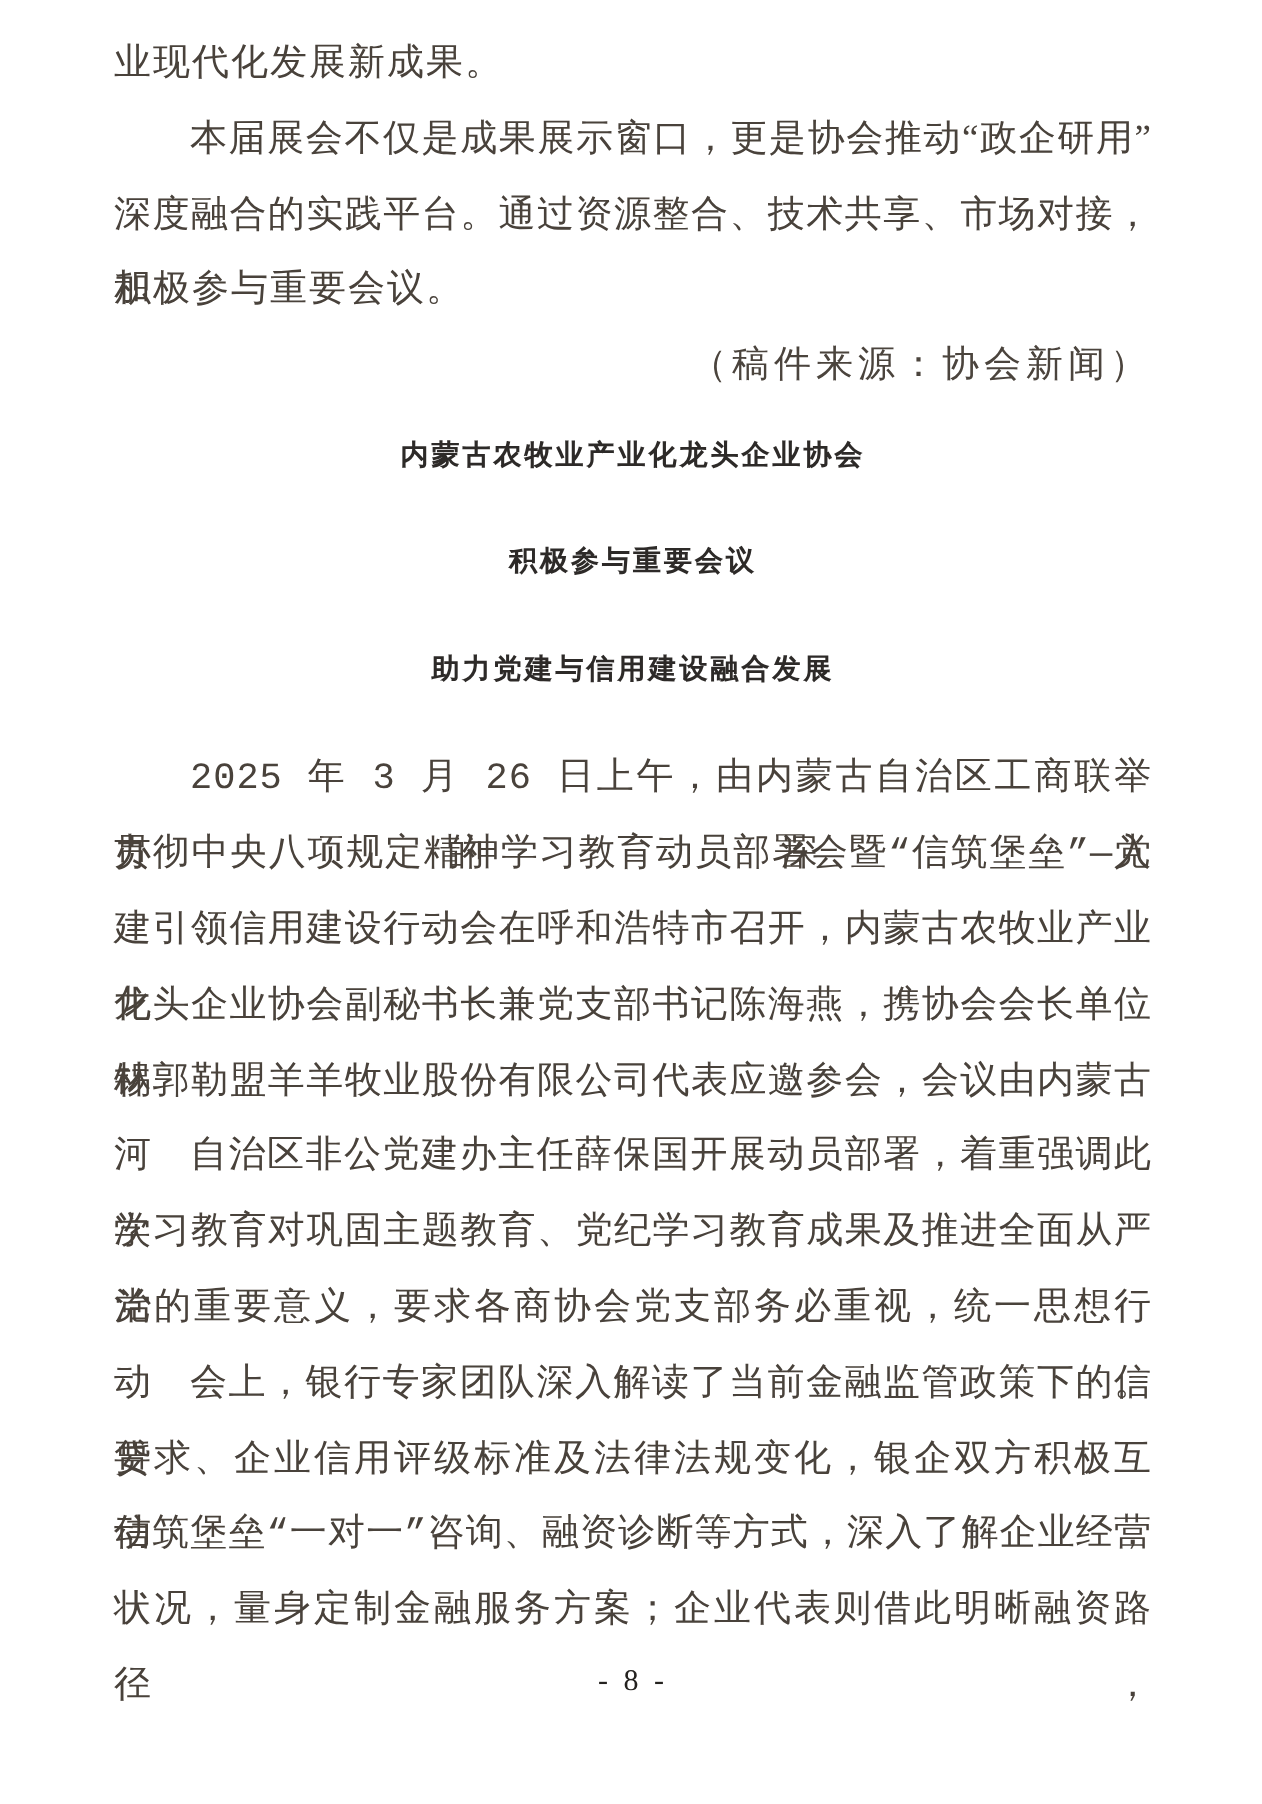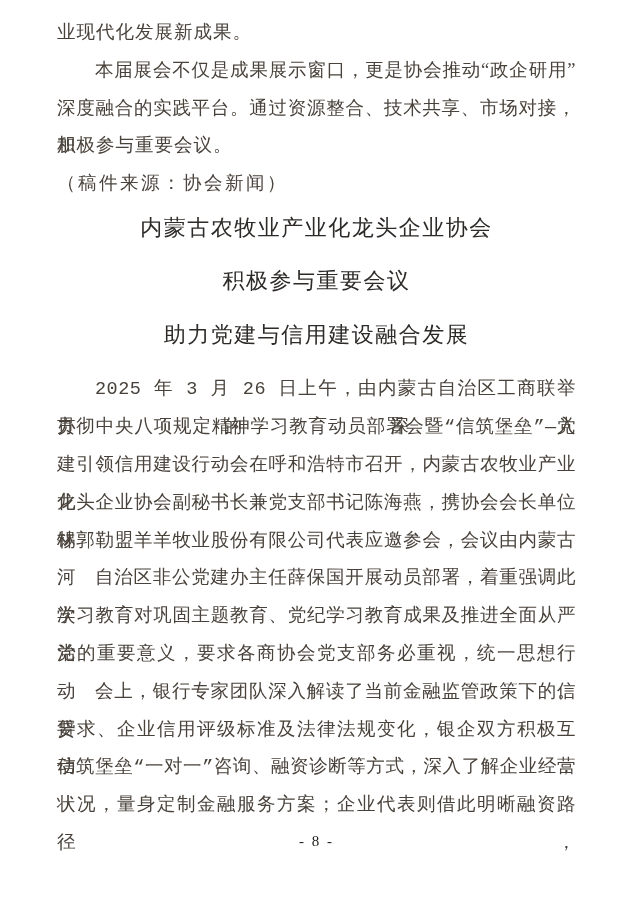--- a/index.html
+++ b/index.html
@@ -27,29 +27,29 @@
     overflow: visible;
   }
   .j {
     text-align: justify;
     text-align-last: justify;
     -moz-text-align-last: justify;
   }
   .indent { text-indent: 38px; }
   .short { text-align: left; letter-spacing: 1px; }
   .source-line {
-    text-align: left;
+    text-align: right;
     letter-spacing: 2.5px;
     color: #4b443d;
   }
   .titles { margin-top: -2px; }
   .title-line {
     font-family: "Liberation Sans", "DejaVu Sans", sans-serif;
-    font-weight: normal;
-    font-size: 22px;
+    font-weight: bold;
+    font-size: 14px;
     line-height: 53.5px;
     height: 53.5px;
     text-align: center;
     color: #2d2a28;
     letter-spacing: 1.5px;
   }
   .body-block { margin-top: 10px; font-family: Liberation Mono, monospace; }
   .page-number {
     margin-top: 4px;
     text-align: center;

